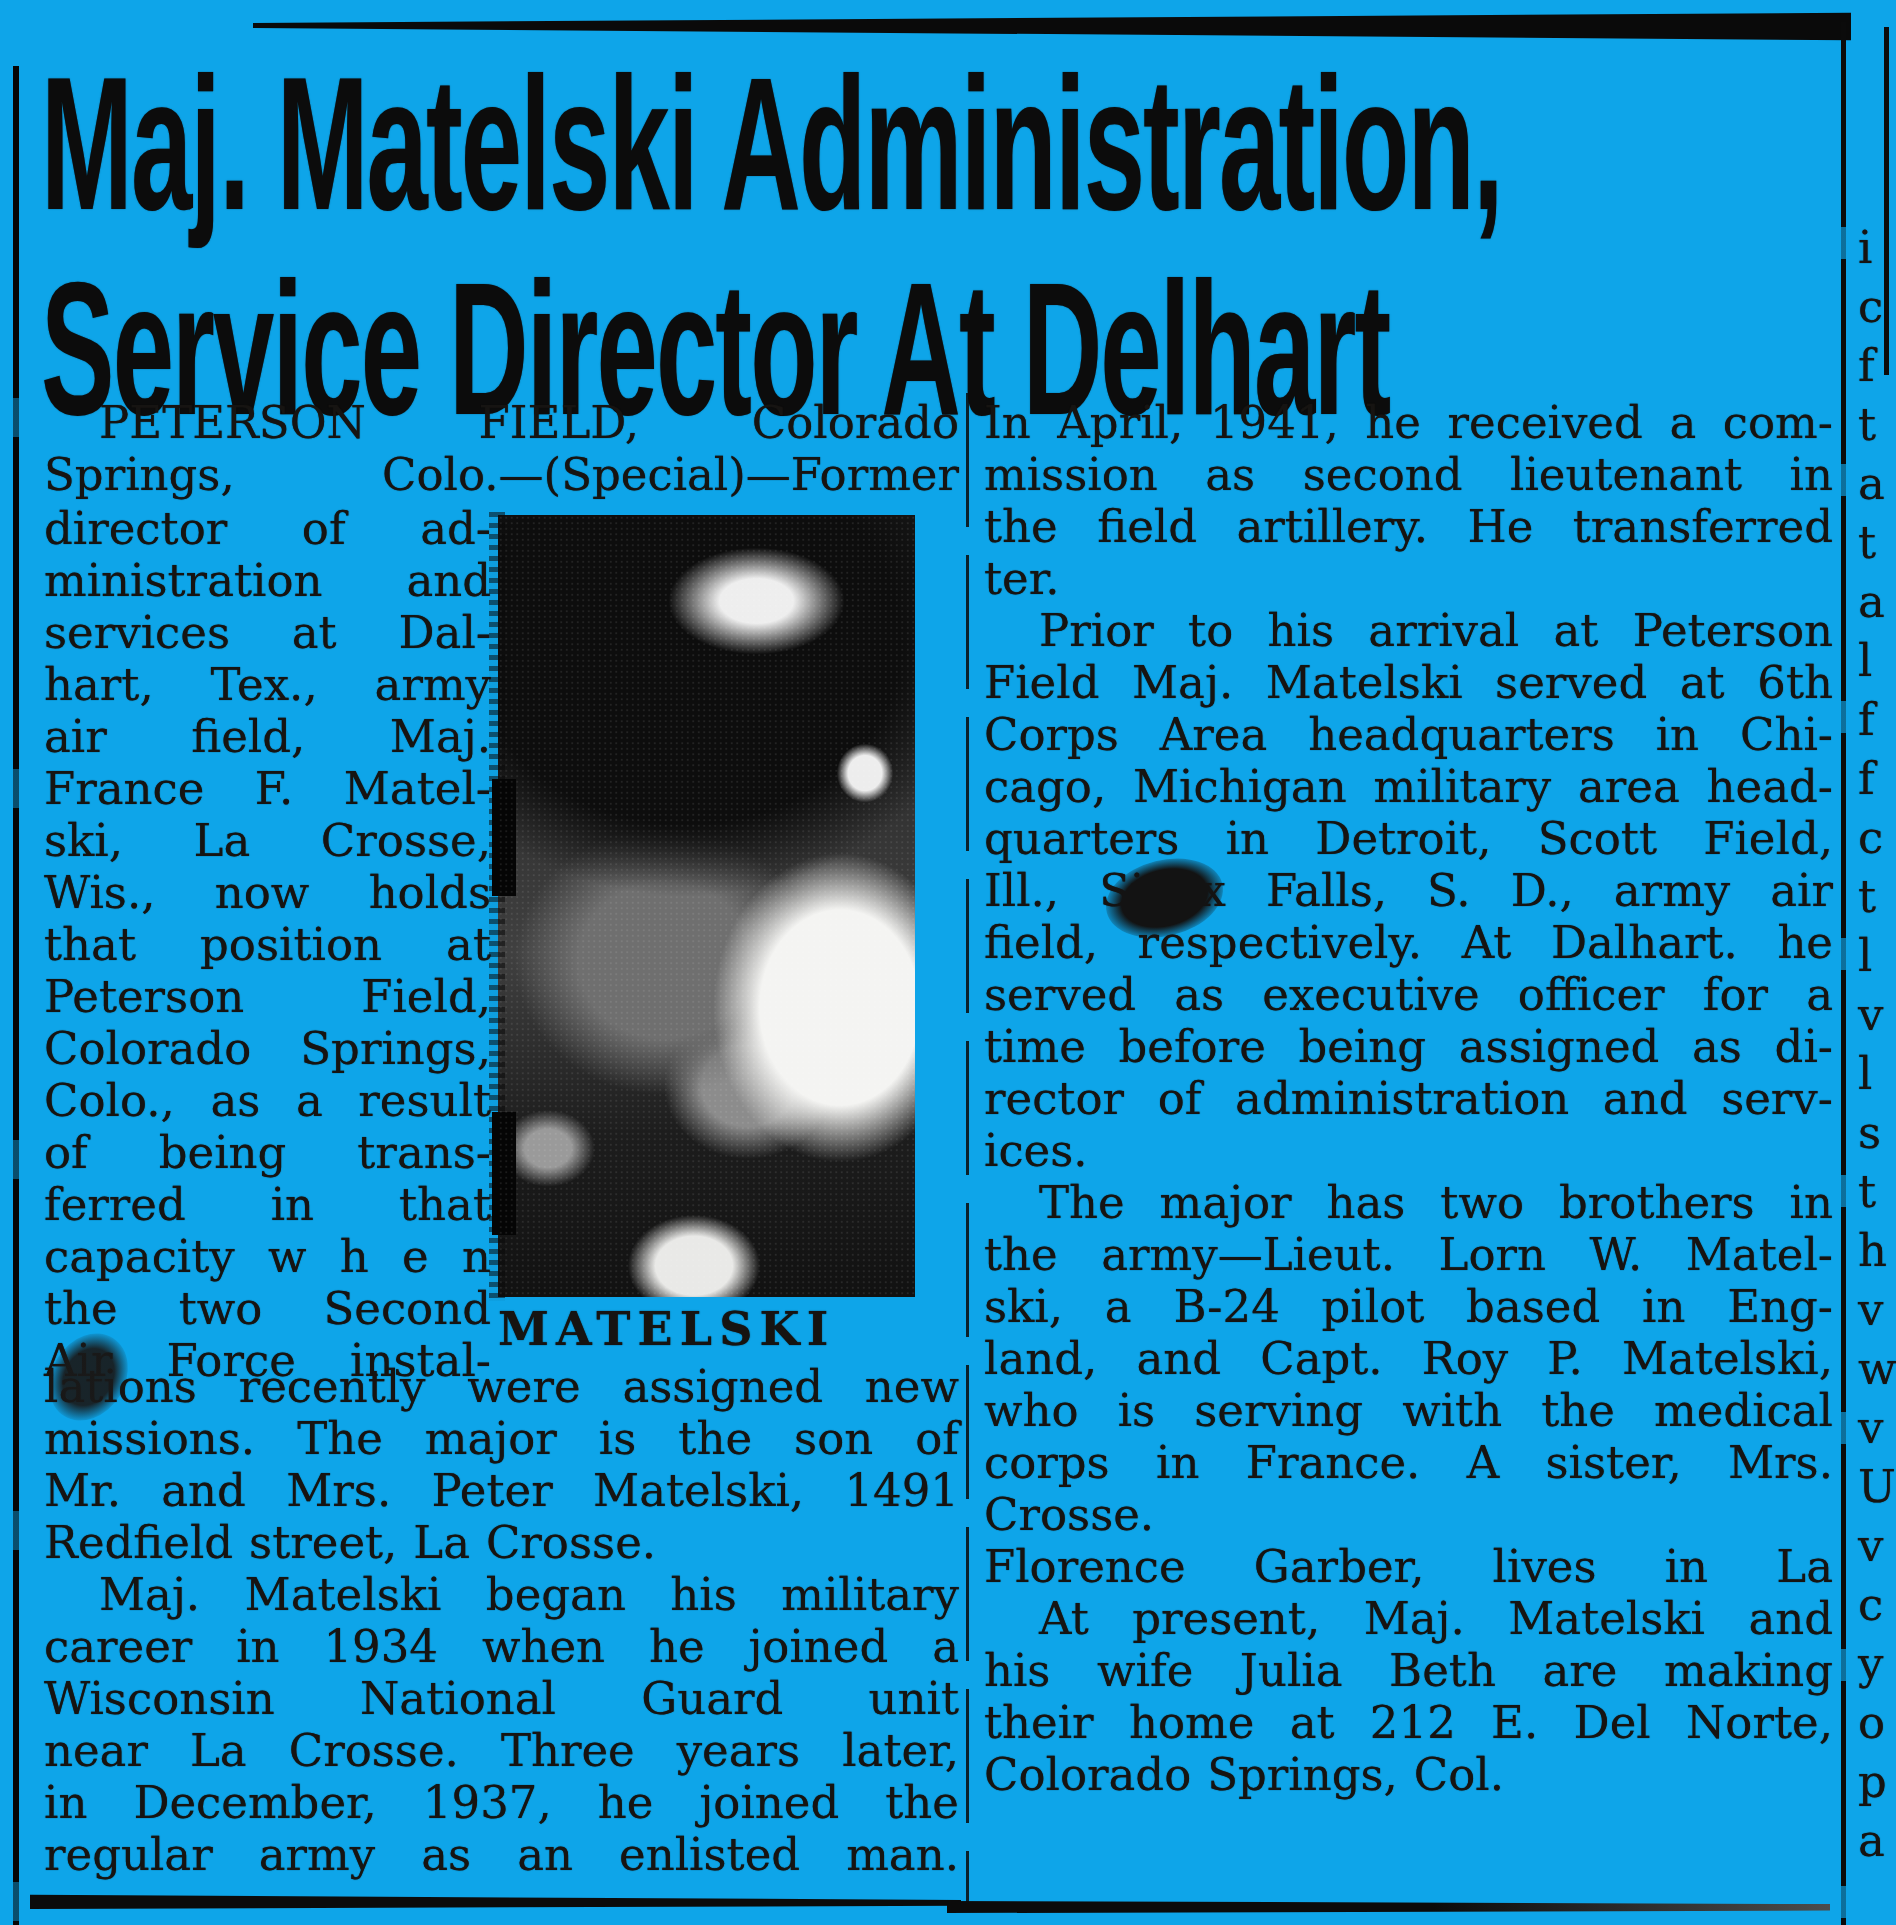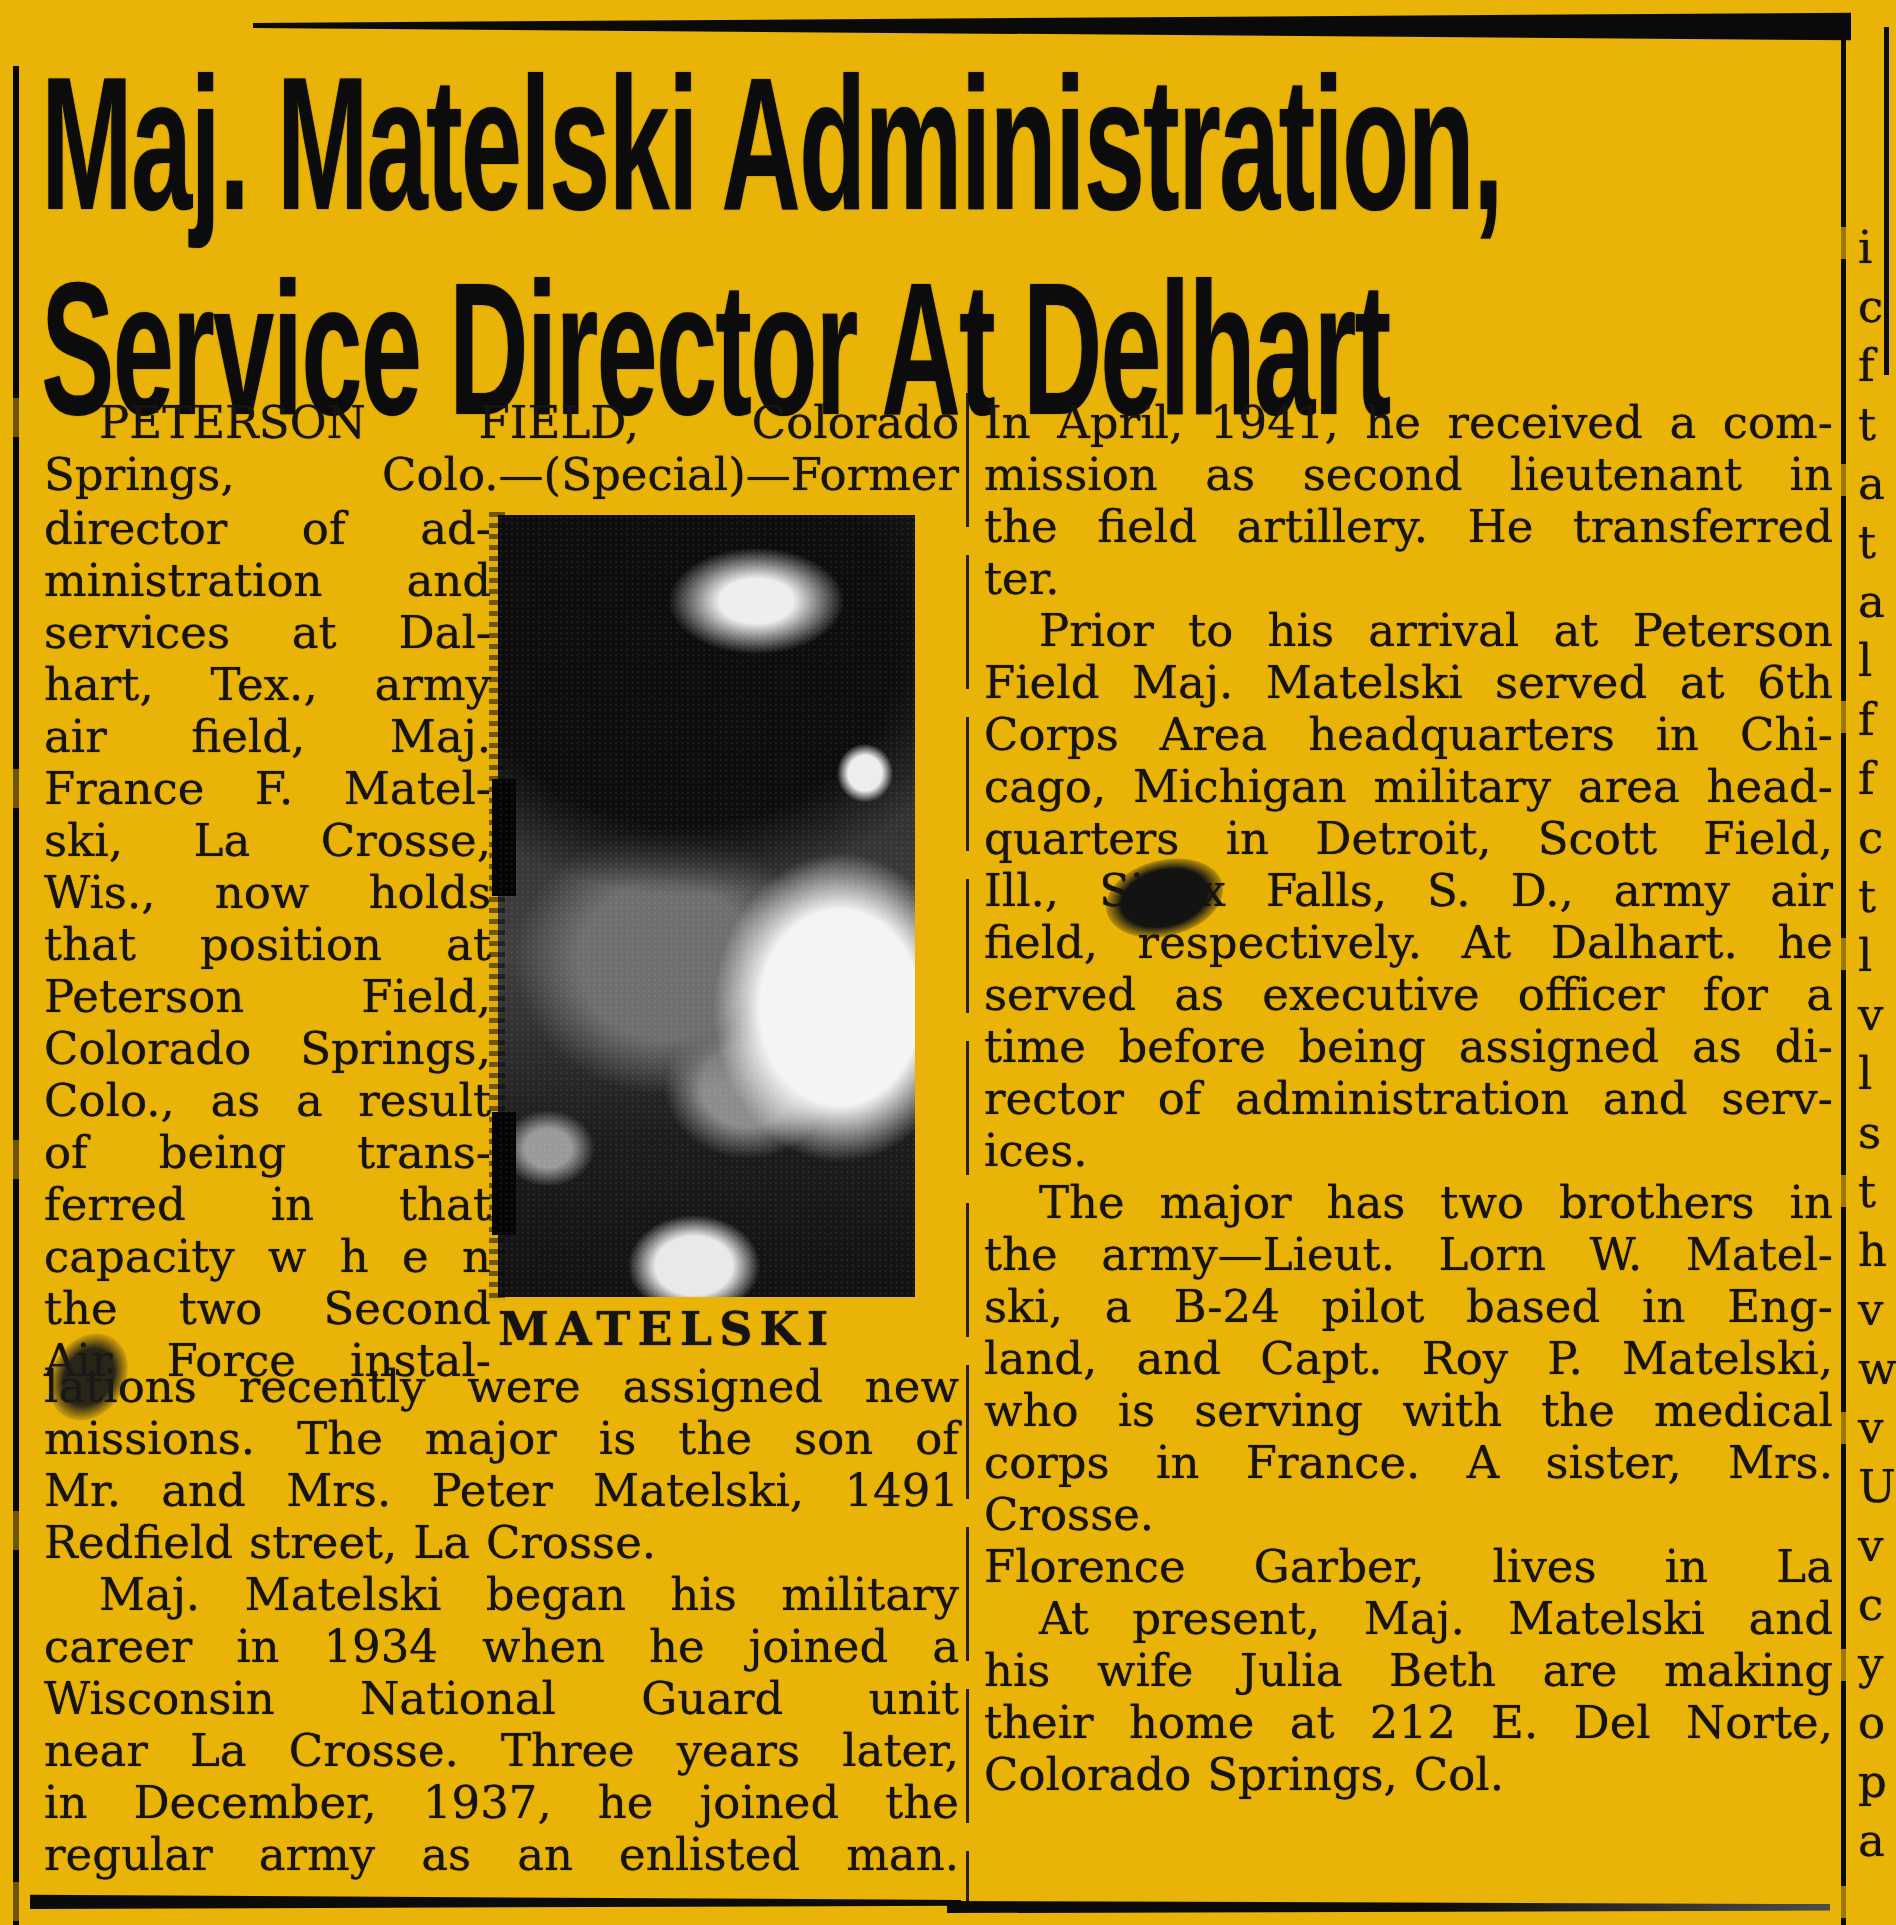--- a/index.html
+++ b/index.html
@@ -1,19 +1,19 @@
 <!DOCTYPE html>
 <html style="font-size:12.6px"><head>
 <meta charset="utf-8">
 <style>
   html,body{margin:0;padding:0;background:#e8e8e4;}
   .paper{
     position:relative;
     width:1896px;height:1925px;
-    background:#eab308;
+    background:#0ea5e9;
     overflow:hidden;
     font-family:"DejaVu Serif", serif;
     color:#161412;
   }
   
   .rule-top{
     position:absolute;left:253px;top:9.5px;width:1598px;height:32px;
     background:#0a0a0a;
     clip-path:polygon(0 42%, 100% 10%, 100% 96%, 0 58%);
   }

